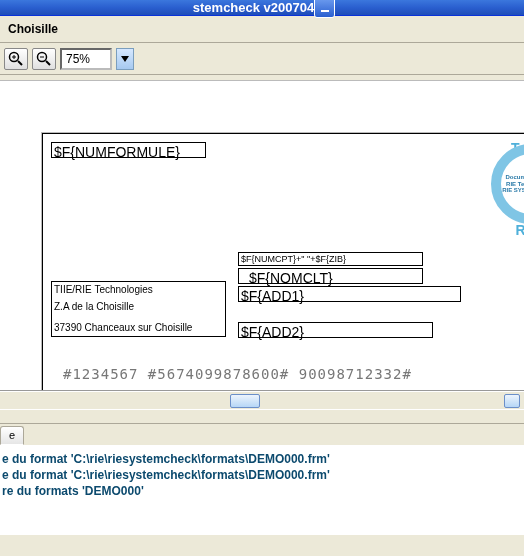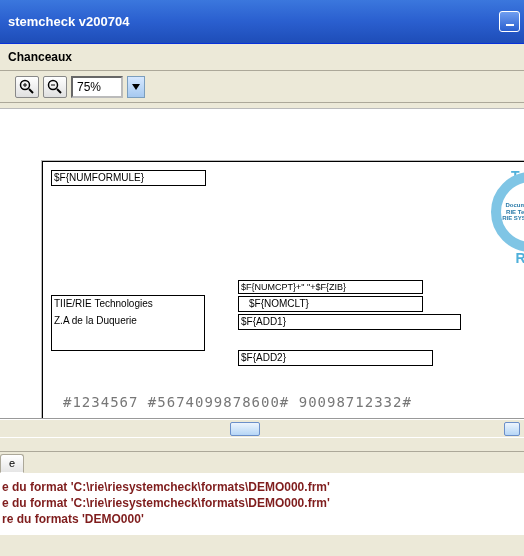--- a/index.html
+++ b/index.html
@@ -6,29 +6,29 @@
   body {
     font-family: Tahoma, Arial, sans-serif;
     font-size: 11px;
     background: #ece9d8;
     width: 524px;
     height: 556px;
     overflow: hidden;
     position: relative;
   }
   .title-bar {
-    height: 44px;
+    height: 16px;
     background: linear-gradient(to bottom, #3b77dd 0%, #2a5fcf 50%, #1e4db8 100%);
     color: #fff;
     display: flex;
     align-items: center;
     padding: 0 4px 0 8px;
     font-weight: bold;
     font-size: 13px;
-    justify-content: space-between;
+    justify-content: center;
     border-bottom: 1px solid #0831d9;
   }
   .title-bar .btns { display: flex; gap: 2px; }
   .title-btn {
     width: 21px; height: 21px;
     background: linear-gradient(to bottom,#6f9ef0,#2a5fcf);
     border: 1px solid #fff;
     border-radius: 3px;
     color: #fff;
     display: flex; align-items: center; justify-content: center;
@@ -37,21 +37,21 @@
   .menu-bar {
     background: #ece9d8;
     padding: 4px 4px;
     border-bottom: 1px solid #aca899;
     display: flex;
     gap: 12px;
   }
   .menu-item { font-weight: bold; font-size: 12px; color: #000; padding: 2px 4px; }
   .toolbar {
     background: #ece9d8;
-    padding: 4px 15px;
+    padding: 4px 4px;
     border-bottom: 1px solid #aca899;
     display: flex;
     align-items: center;
     gap: 4px;
     height: 32px;
   }
   .tool-btn {
     width: 24px; height: 22px;
     border: 1px solid #888;
     background: linear-gradient(to bottom,#fff,#e0e0e0);
@@ -84,21 +84,21 @@
     position: absolute;
     top: 52px; left: 42px;
     width: 520px; height: 260px;
     background: #fff;
     border: 1px solid #000;
     box-shadow: 0 0 0 1px #bbb;
   }
   .field-box {
     position: absolute;
     border: 1px solid #000;
-    font-size: 10px;
+    font-size: 14px;
     padding: 1px 2px;
     background: #fff;
   }
   .text-line {
     position: absolute;
     font-size: 10px;
     color: #000;
   }
   .stamp {
     position: absolute;
@@ -169,21 +169,21 @@
     margin-top:2px;
     font-size:11px;
     border-radius:3px 3px 0 0;
   }
   .log-area {
     background:#fff;
     height: 100px;
     padding:6px 2px;
     font-size:12px;
     font-weight:bold;
-    color:#7f1d1d;
+    color:#0c4a6e;
     overflow:hidden;
   }
   .log-line { padding:1px 0; }
   .status-bar {
     position:absolute; bottom:0; left:0; right:0;
     height:22px;
     background:#ece9d8;
     border-top:1px solid #fff;
   }
   svg { display:block; }
@@ -196,21 +196,21 @@
   <div class="btns">
     <div class="title-btn">
       <svg width="10" height="10">
           <rect x="1" y="7" width="8" height="2" fill="#fff"></rect>
         </svg>
     </div>
   </div>
 </div>
 
 <div class="menu-bar">
-  <span class="menu-item">Chanceaux</span>
+  <span class="menu-item">Choisille</span>
 </div>
 
 <div class="toolbar">
   <div class="tool-btn">
     <svg width="16" height="16" viewBox="0 0 16 16">
       <circle cx="6" cy="6" r="4.5" fill="none" stroke="#000" stroke-width="1.5"></circle>
       <line x1="10" y1="10" x2="14" y2="14" stroke="#000" stroke-width="2"></line>
       <line x1="6" y1="4" x2="6" y2="8" stroke="#000" stroke-width="1"></line>
       <line x1="4" y1="6" x2="8" y2="6" stroke="#000" stroke-width="1"></line>
     </svg>
@@ -242,23 +242,24 @@
     <div class="stamp">
       <div class="stamp-top">T.I.I.E</div>
       <div class="stamp-circle">
         <span style="font-size:6px;color:#2a7aa8;line-height:1.1;white-space:pre-line;">Documents Demo
 RIE Technologies
 RIE SYSTEMCHECK</span>
       </div>
       <div class="stamp-bot">R.I.E</div>
     </div>
 
-    <div class="addr-box" style="top:133px;left:8px;width:154px;height:56px;">
+    <div class="addr-box" style="top:147px;left:8px;width:175px;height:56px;">
       <div class="text-line" style="position:static;">TIIE/RIE Technologies</div>
-      <div class="text-line" style="position:static;margin-top:6px;">Z.A de la Duquerie</div>
+      <div class="text-line" style="position:static;margin-top:6px;">Z.A de la Choisille</div>
+      <div class="text-line" style="position:static;margin-top:10px;">37390 Chanceaux sur Choisille</div>
     </div>
 
     <div class="field-box" style="top:118px;left:195px;width:185px;height:14px;font-size:9px;">$F{NUMCPT}+" "+$F{ZIB}</div>
     <div class="field-box" style="top:134px;left:195px;width:185px;height:16px;padding-left:10px;">$F{NOMCLT}</div>
     <div class="field-box" style="top:152px;left:195px;width:223px;height:16px;">$F{ADD1}</div>
     <div class="field-box" style="top:188px;left:195px;width:195px;height:16px;">$F{ADD2}</div>
 
     <div class="micr">#1234567  #5674099878600#  90098712332#</div>
   </div>
 </div>

